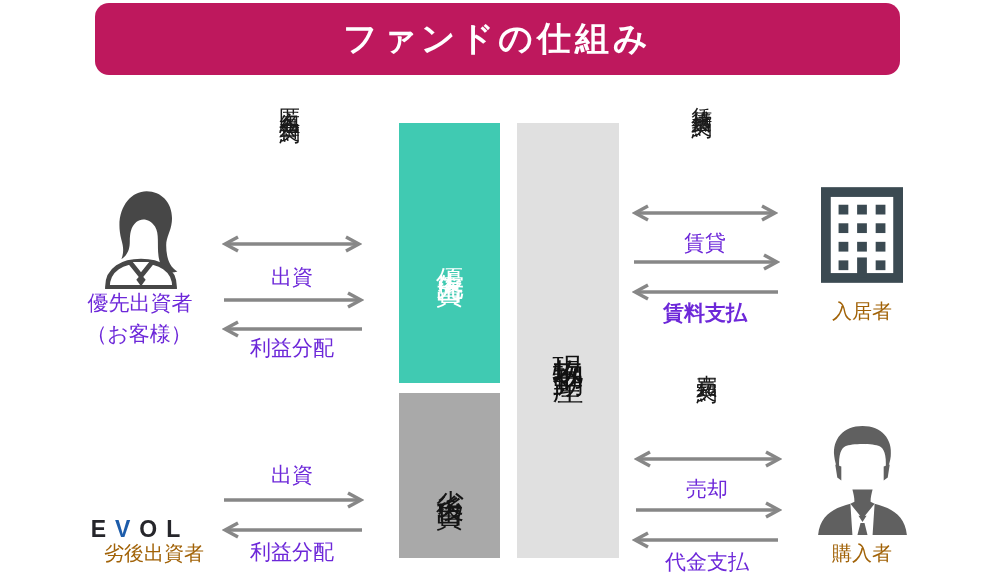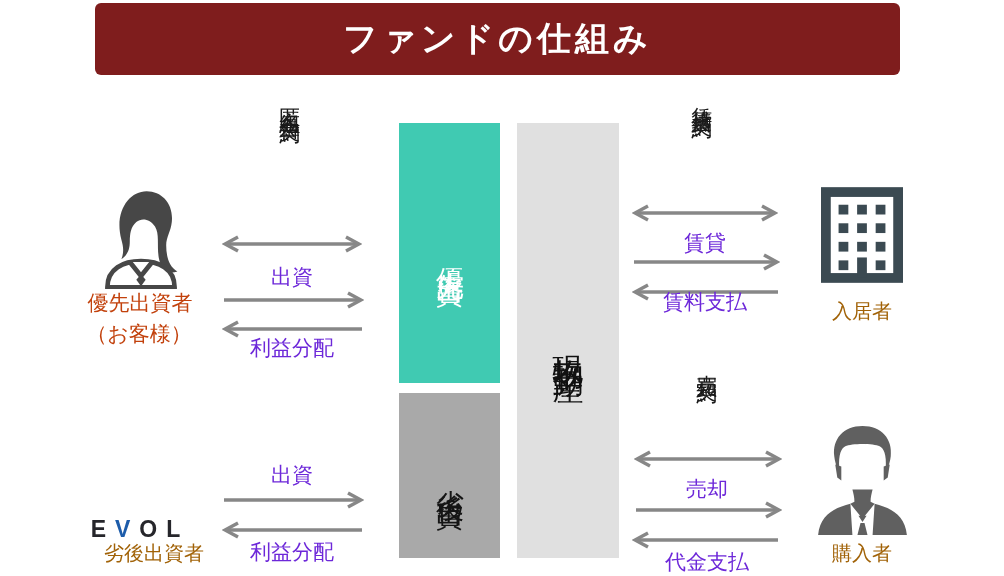--- a/index.html
+++ b/index.html
@@ -3,37 +3,37 @@
 <meta charset="utf-8">
 <style>
   html,body{margin:0;padding:0;background:#ffffff;}
   .stage{
     position:relative;width:1004px;height:576px;background:#ffffff;overflow:hidden;
     font-family:"Liberation Sans","DejaVu Sans",sans-serif;color:#111;
   }
   .abs{position:absolute;}
   
   .banner{
-    left:95px;top:3px;width:805px;height:72px;border-radius:6px;
-    background:#7f1d1d;display:flex;align-items:center;justify-content:center;
+    left:95px;top:3px;width:805px;height:72px;border-radius:14px;
+    background:#be185d;display:flex;align-items:center;justify-content:center;
   }
   .banner-title{color:#ffffff;font-size:34px;font-weight:600;letter-spacing:4px;}
   
   .vbox{display:flex;align-items:center;justify-content:center;}
   .vbox .vtxt{writing-mode:vertical-rl;text-orientation:upright;letter-spacing:4px;line-height:1;}
   .box-priority{left:399px;top:123px;width:101px;height:260px;background:#40cab2;}
   .box-priority .vtxt{color:#ffffff;font-size:28px;}
   .box-subord{left:399px;top:393px;width:101px;height:165px;background:#a9a9a9;}
   .box-subord .vtxt{color:#151515;font-size:28px;}
   .box-property{left:517px;top:123px;width:102px;height:435px;background:#e0e0e0;}
   .box-property .vtxt{color:#111;font-size:31px;}
   
   .lbl{text-align:center;font-size:21px;color:#6d28d9;white-space:nowrap;}
   .vlbl{writing-mode:vertical-rl;text-orientation:upright;font-size:21px;color:#1a1a1a;letter-spacing:3px;line-height:1.08;}
-  .teal-txt{color:#c2410c;}
+  .teal-txt{color:#6d28d9;}
   .actor-lbl{text-align:center;font-size:20px;color:#a16207;white-space:nowrap;}
   
   .arrow svg{display:block;}
   .arrow line,.arrow polyline{stroke:#878787;stroke-width:3.5;fill:none;}
   
   .logo{text-align:center;color:#26262b;line-height:1.15;margin-top:40px;}
   .logo-l1{font-size:23px;font-weight:800;letter-spacing:9px;}
   .logo-l1 .v{color:#1d5caa;}
   .logo-l2{font-size:21px;font-weight:800;letter-spacing:12px;text-indent:6px;}
 </style>
@@ -124,21 +124,21 @@
         <line x1="0" y1="9" x2="142" y2="9"></line>
         <polyline points="130,2 143,9 130,16"></polyline>
       </svg>
   </div>
   <div class="abs arrow" style="left:632px;top:283px;">
     <svg width="146" height="18" viewBox="0 0 146 18">
         <line x1="4" y1="9" x2="146" y2="9"></line>
         <polyline points="16,2 3,9 16,16"></polyline>
       </svg>
   </div>
-  <div class="abs lbl" style="left:632px;top:288px;width:146px;">賃料支払</div>
+  <div class="abs lbl" style="left:632px;top:299px;width:146px;font-weight:bold;">賃料支払</div>
 
   <div class="abs vlbl" style="left:695px;top:358px;">売買契約</div>
   <div class="abs arrow" style="left:634px;top:450px;">
     <svg width="148" height="18" viewBox="0 0 148 18">
         <line x1="4" y1="9" x2="144" y2="9"></line>
         <polyline points="16,2 3,9 16,16"></polyline>
         <polyline points="132,2 145,9 132,16"></polyline>
       </svg>
   </div>
   <div class="abs lbl" style="left:634px;top:475px;width:146px;">売却</div>

